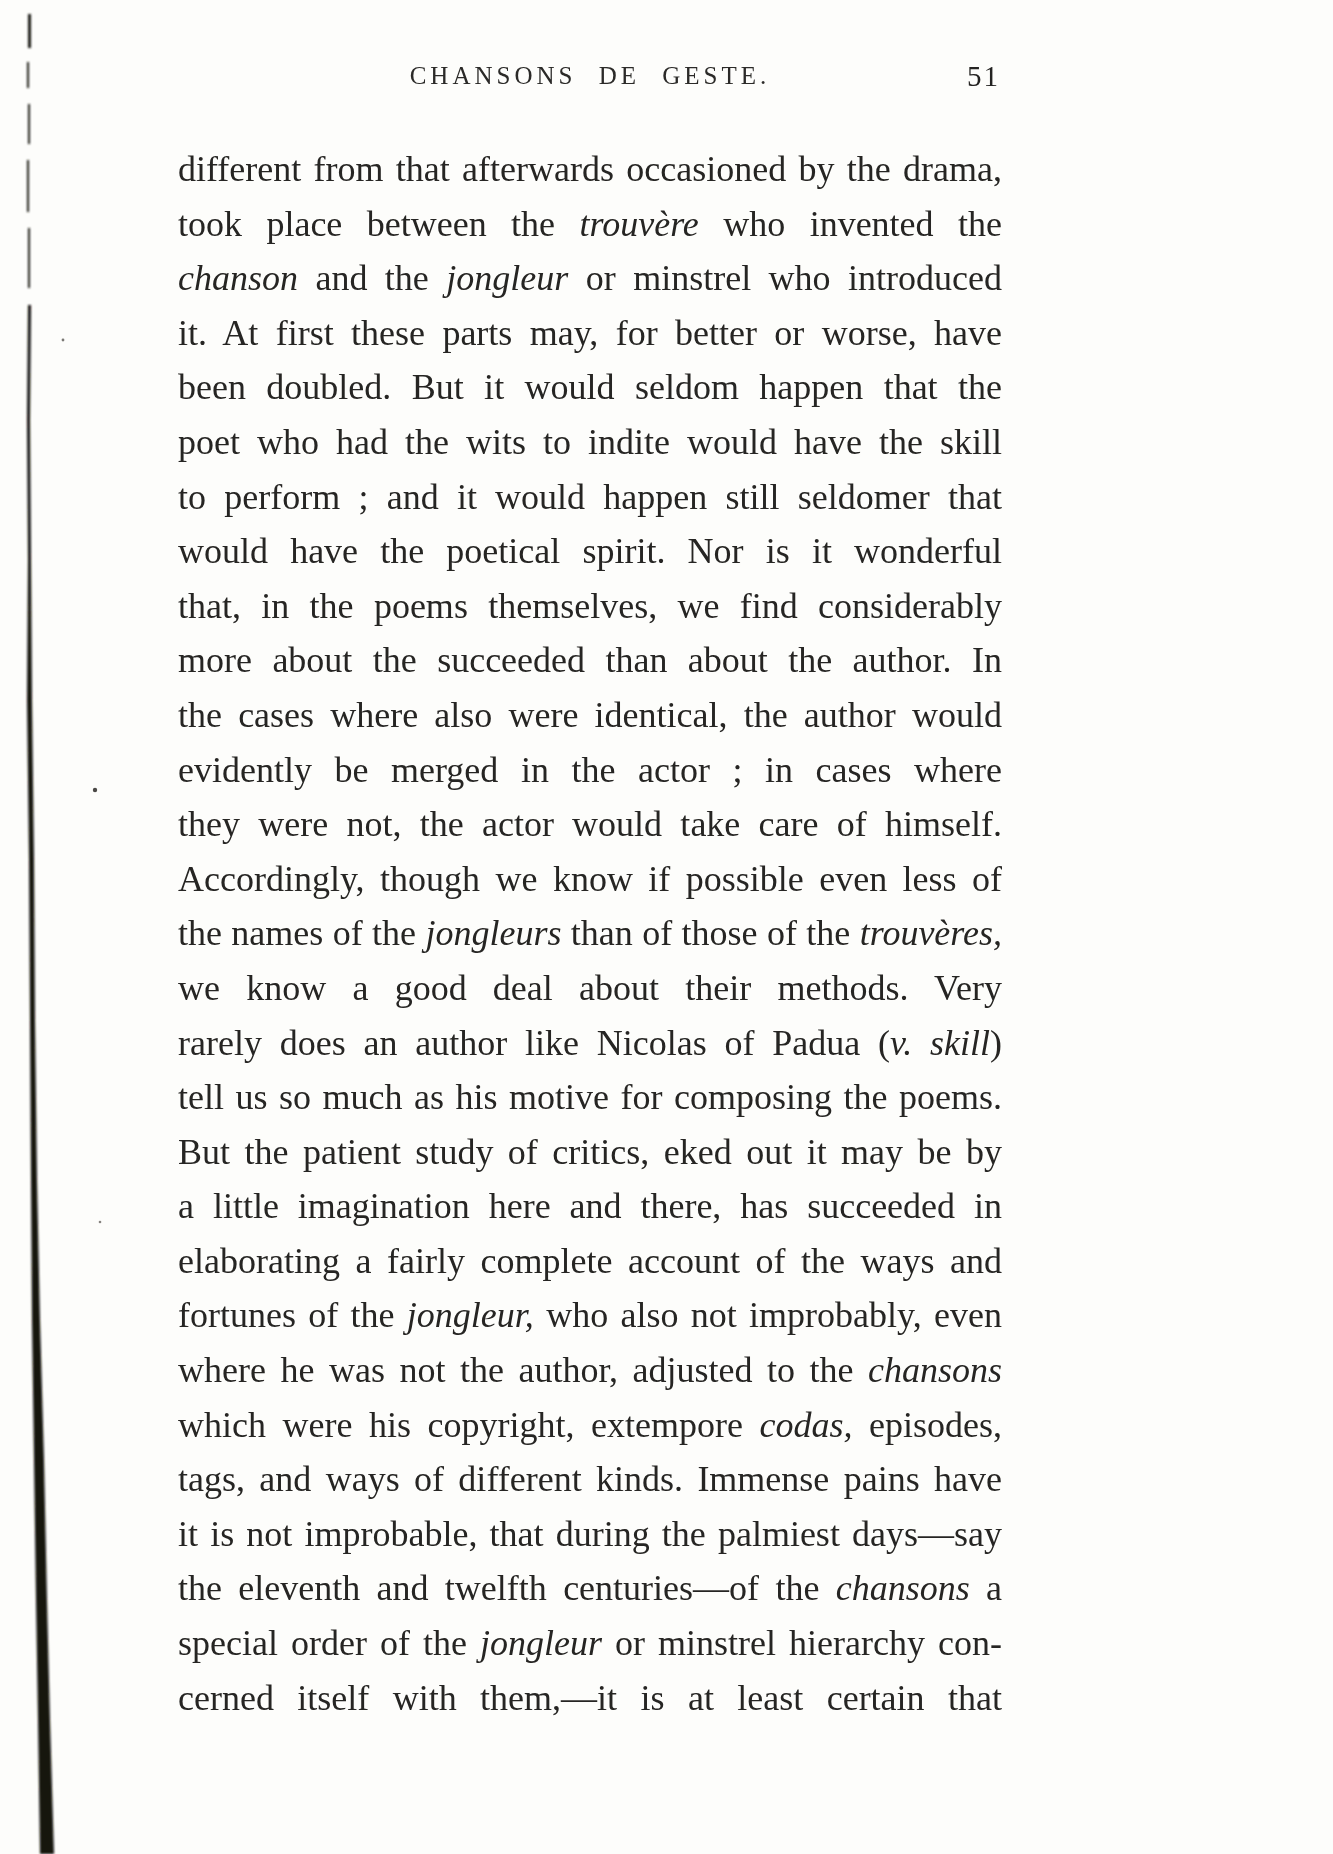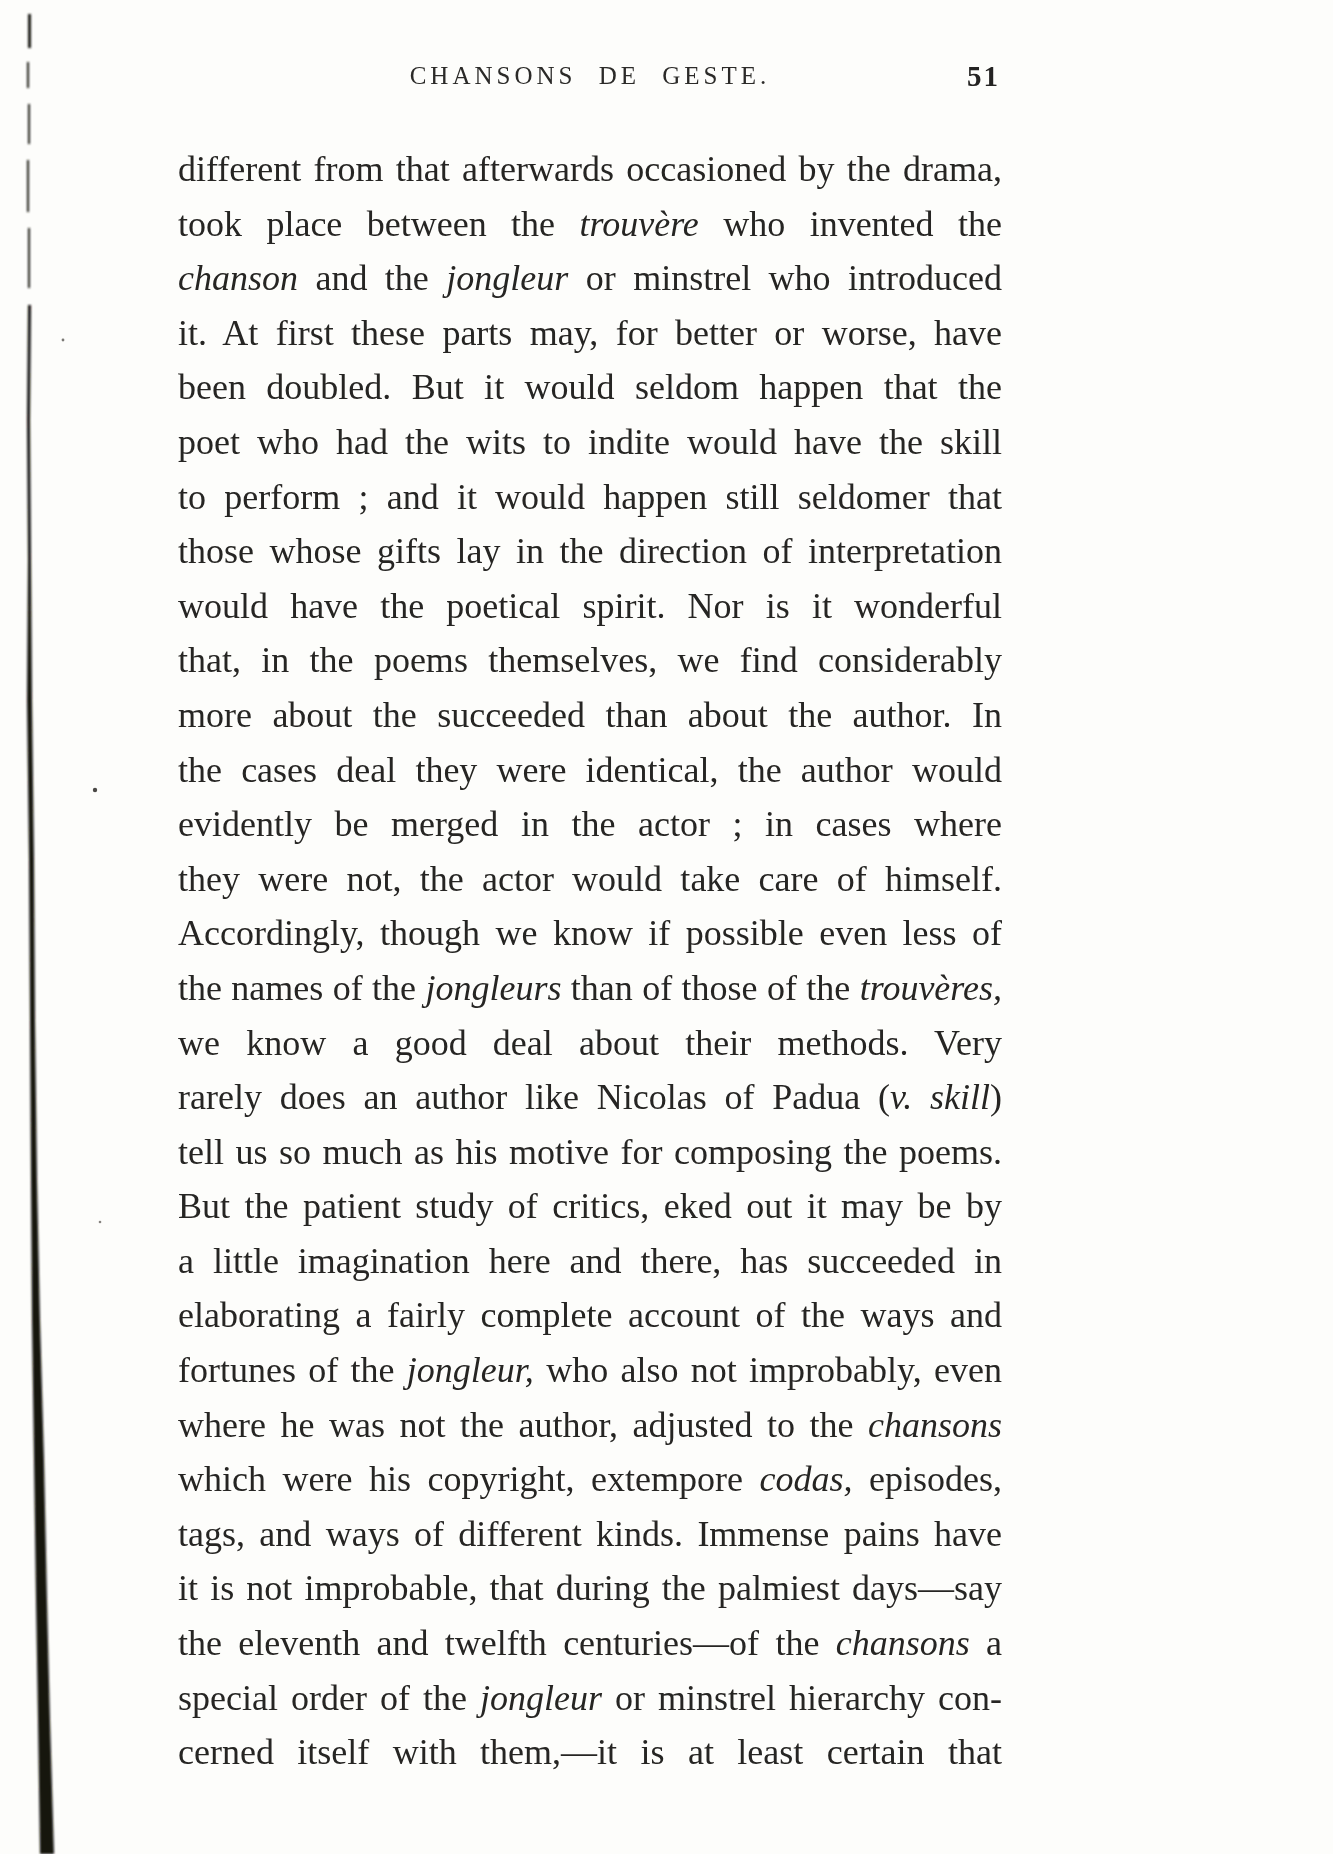--- a/index.html
+++ b/index.html
@@ -45,21 +45,20 @@
     line-height: 40px;
   }
   .page-number {
     position: absolute;
     right: 2px;
     top: 0;
     font-size: 29px;
     letter-spacing: 2px;
     line-height: 40px;
     color: #242322;
-    font-weight: bold;
   }
   .body-text {
     margin-top: 24px;
     font-size: 36px;
     line-height: 54.6px;
     color: #262523;
   }
   .line {
     text-align: justify;
     text-align-last: justify;
@@ -104,25 +103,24 @@
     </div>
 
     <div class="body-text">
         <div class="line"><span>different from that afterwards occasioned by the drama,</span></div>
         <div class="line"><span>took place between the </span><span class="italic">trouvère</span><span> who invented the</span></div>
         <div class="line"><span class="italic">chanson</span><span> and the </span><span class="italic">jongleur</span><span> or minstrel who introduced</span></div>
         <div class="line"><span>it. At first these parts may, for better or worse, have</span></div>
         <div class="line"><span>been doubled. But it would seldom happen that the</span></div>
         <div class="line"><span>poet who had the wits to indite would have the skill</span></div>
         <div class="line"><span>to perform ; and it would happen still seldomer that</span></div>
-        <div class="line"><span>those whose gifts lay in the direction of interpretation</span></div>
         <div class="line"><span>would have the poetical spirit. Nor is it wonderful</span></div>
         <div class="line"><span>that, in the poems themselves, we find considerably</span></div>
         <div class="line"><span>more about the succeeded than about the author. In</span></div>
-        <div class="line"><span>the cases deal they were identical, the author would</span></div>
+        <div class="line"><span>the cases where also were identical, the author would</span></div>
         <div class="line"><span>evidently be merged in the actor ; in cases where</span></div>
         <div class="line"><span>they were not, the actor would take care of himself.</span></div>
         <div class="line"><span>Accordingly, though we know if possible even less of</span></div>
         <div class="line"><span>the names of the </span><span class="italic">jongleurs</span><span> than of those of the </span><span class="italic">trouvères,</span></div>
         <div class="line"><span>we know a good deal about their methods. Very</span></div>
         <div class="line"><span>rarely does an author like Nicolas of Padua (</span><span class="italic">v. skill</span><span>)</span></div>
         <div class="line"><span>tell us so much as his motive for composing the poems.</span></div>
         <div class="line"><span>But the patient study of critics, eked out it may be by</span></div>
         <div class="line"><span>a little imagination here and there, has succeeded in</span></div>
         <div class="line"><span>elaborating a fairly complete account of the ways and</span></div>

